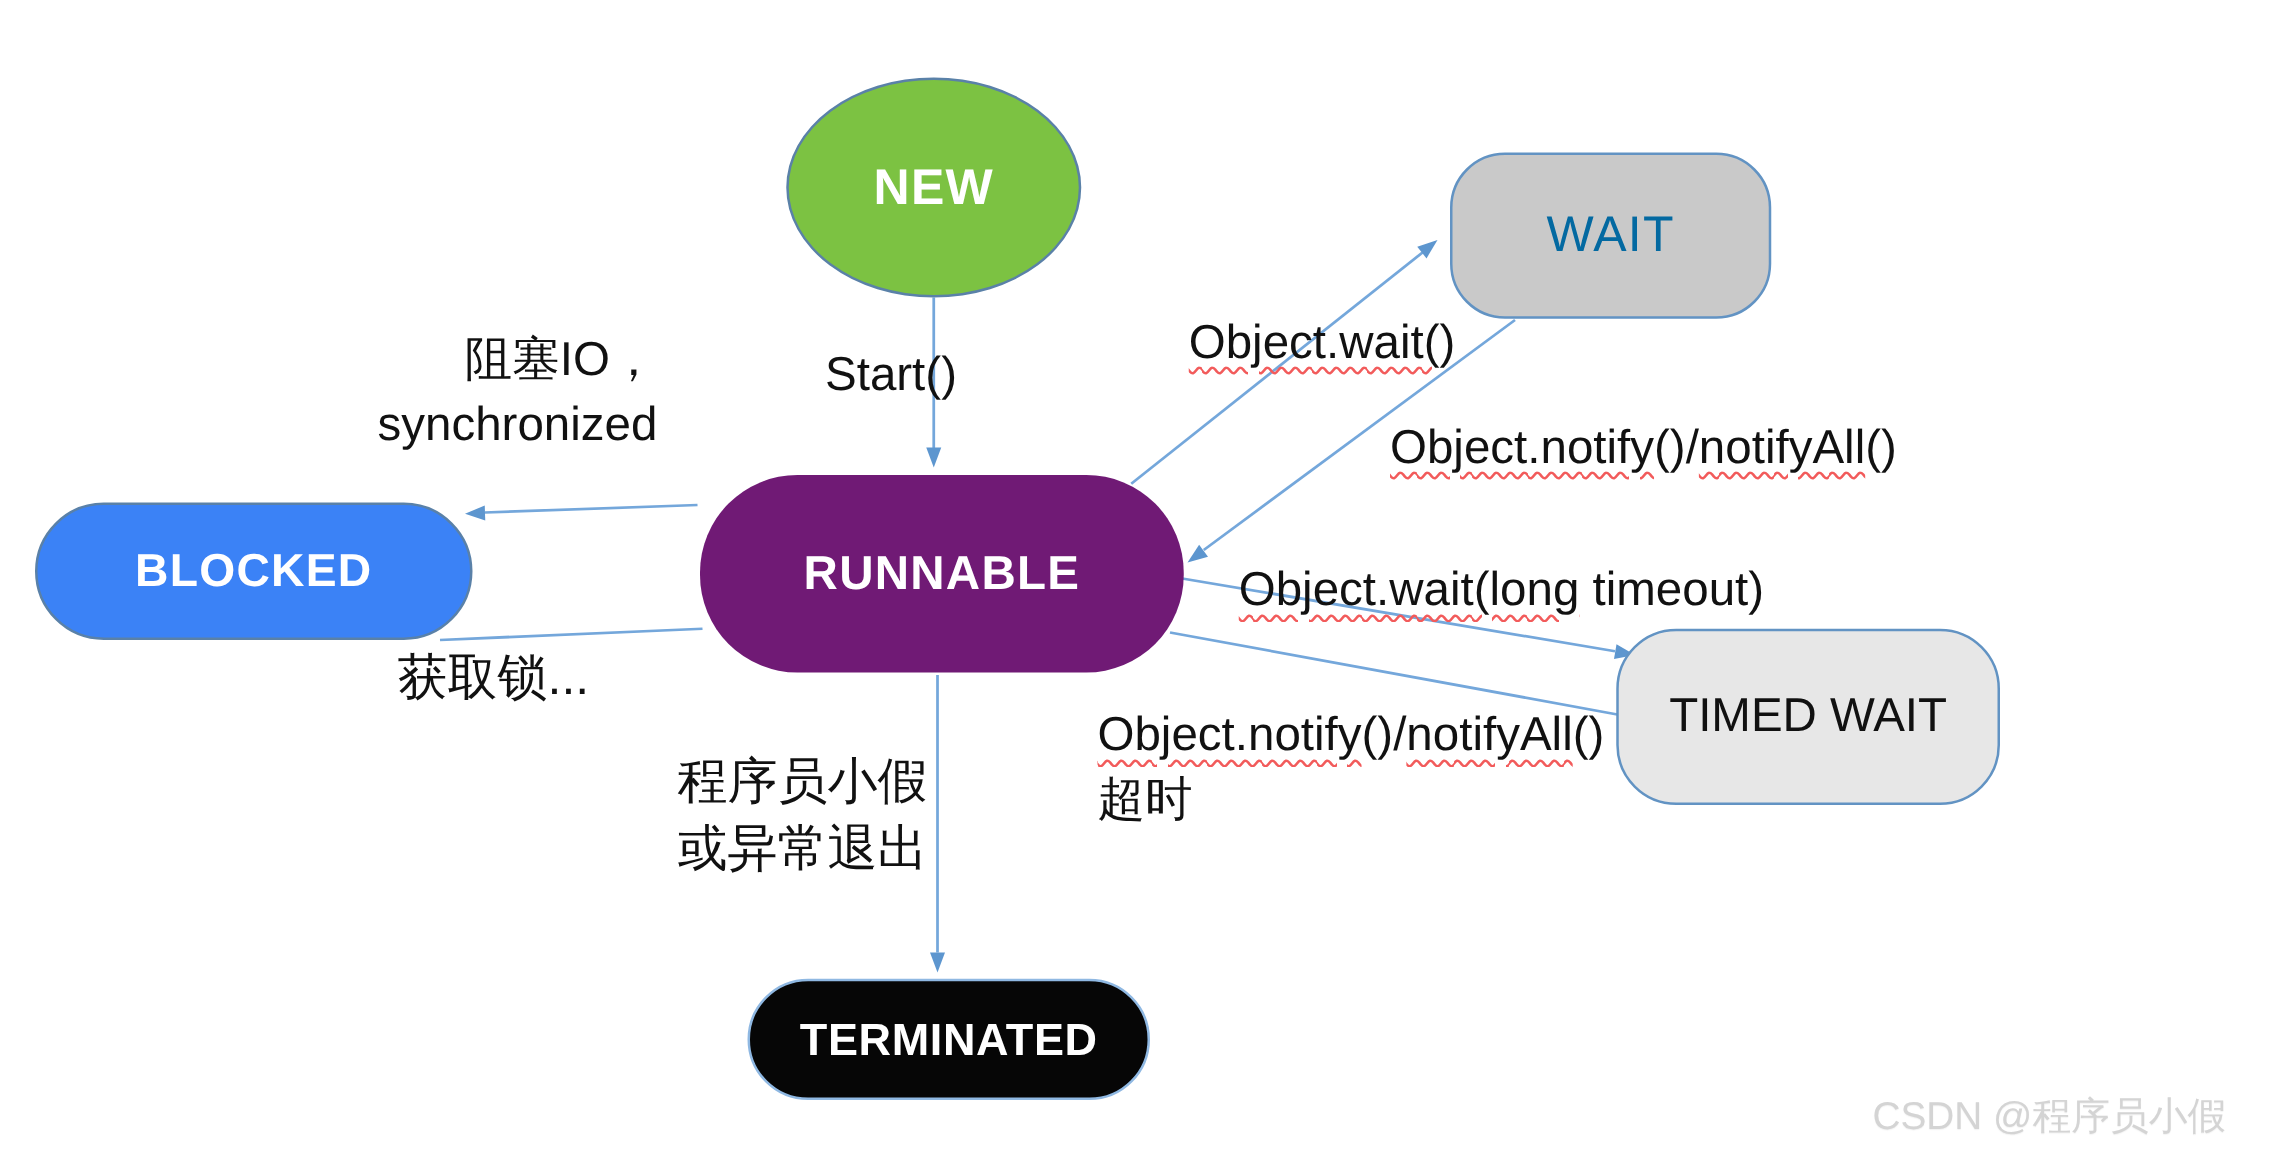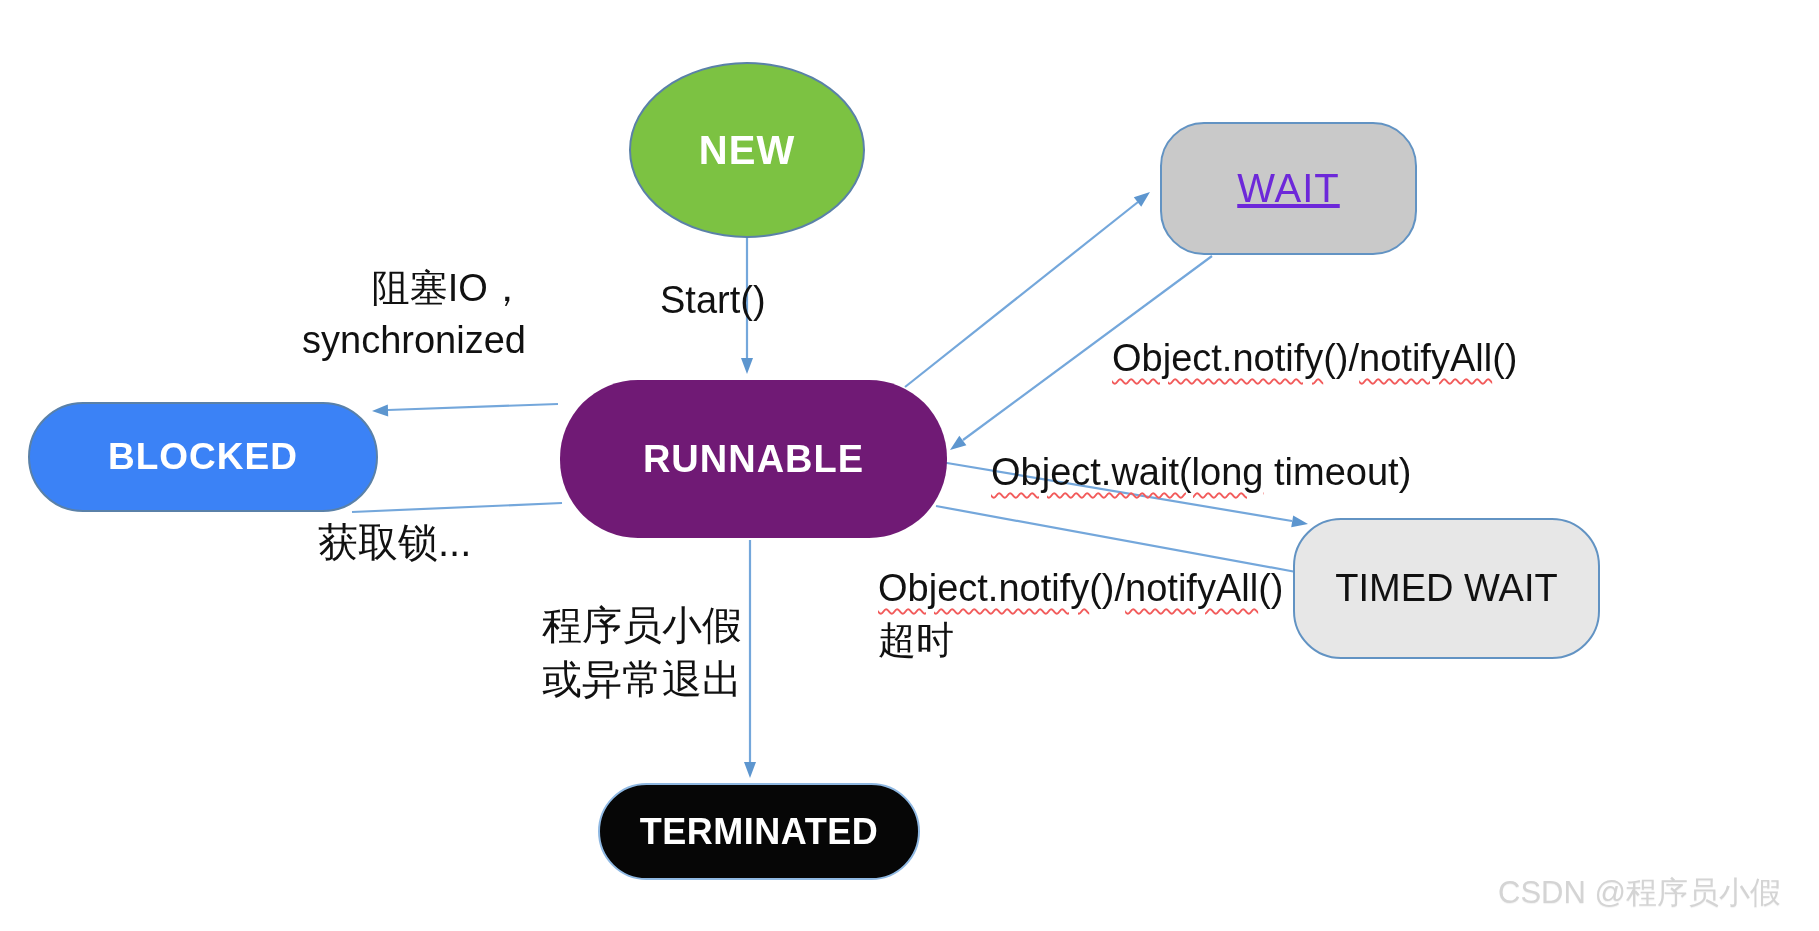--- a/index.html
+++ b/index.html
@@ -22,25 +22,25 @@
     left:560px;top:380px;width:387px;height:158px;border-radius:78px;
     background:#701a75;color:#ffffff;font-size:38px;font-weight:bold;letter-spacing:1px;
   }
   .st-blocked{
     left:28px;top:402px;width:350px;height:110px;border-radius:55px;
     background:#3b82f6;border:2px solid #5A81A8;color:#ffffff;
     font-size:37px;font-weight:bold;letter-spacing:1px;
   }
   .st-wait{
     left:1160px;top:122px;width:257px;height:133px;border-radius:44px;
-    background:#C9C9C9;border:2px solid #6293C3;color:#6d28d9;
-    font-size:40px;letter-spacing:1px;text-decoration:underline;
+    background:#C9C9C9;border:2px solid #6293C3;color:#0369a1;
+    font-size:40px;letter-spacing:1px;
   }
   .st-timedwait{
-    left:1293px;top:518px;width:307px;height:141px;border-radius:48px;
+    left:1293px;top:503px;width:307px;height:141px;border-radius:48px;
     background:#E7E7E7;border:2px solid #6293C3;color:#111111;
     font-size:38px;letter-spacing:0px;
   }
   .st-terminated{
     left:598px;top:783px;width:322px;height:97px;border-radius:49px;
     background:#060606;border:2px solid #8FB8E2;color:#ffffff;
     font-size:36px;font-weight:bold;letter-spacing:0.5px;
   }
   .t-label{
     position:absolute;color:#111111;font-size:38px;line-height:52px;white-space:nowrap;
@@ -106,20 +106,21 @@
 
   <div class="t-label" style="left:660px;top:274px;">Start()</div>
 
   <div class="t-label" style="left:302px;top:262px;text-align:right;">
     <div>阻塞IO，</div>
     <div>synchronized</div>
   </div>
 
   <div class="t-label" style="left:318px;top:516px;font-size:40px;">获取锁...</div>
 
+  <div class="t-label" style="left:951px;top:248px;"><span class="sq">Object.wait(</span><span>)</span></div>
 
   <div class="t-label" style="left:1112px;top:332px;"><span class="sq">Object.notify</span><span>()/</span><span class="sq">notifyAll</span><span>()</span></div>
 
   <div class="t-label" style="left:991px;top:446px;"><span class="sq">Object.wait(long</span><span> timeout)</span></div>
 
   <div class="t-label" style="left:878px;top:562px;">
     <div><span class="sq">Object.notify</span><span>()/</span><span class="sq">notifyAll</span><span>()</span></div>
     <div>超时</div>
   </div>
 

